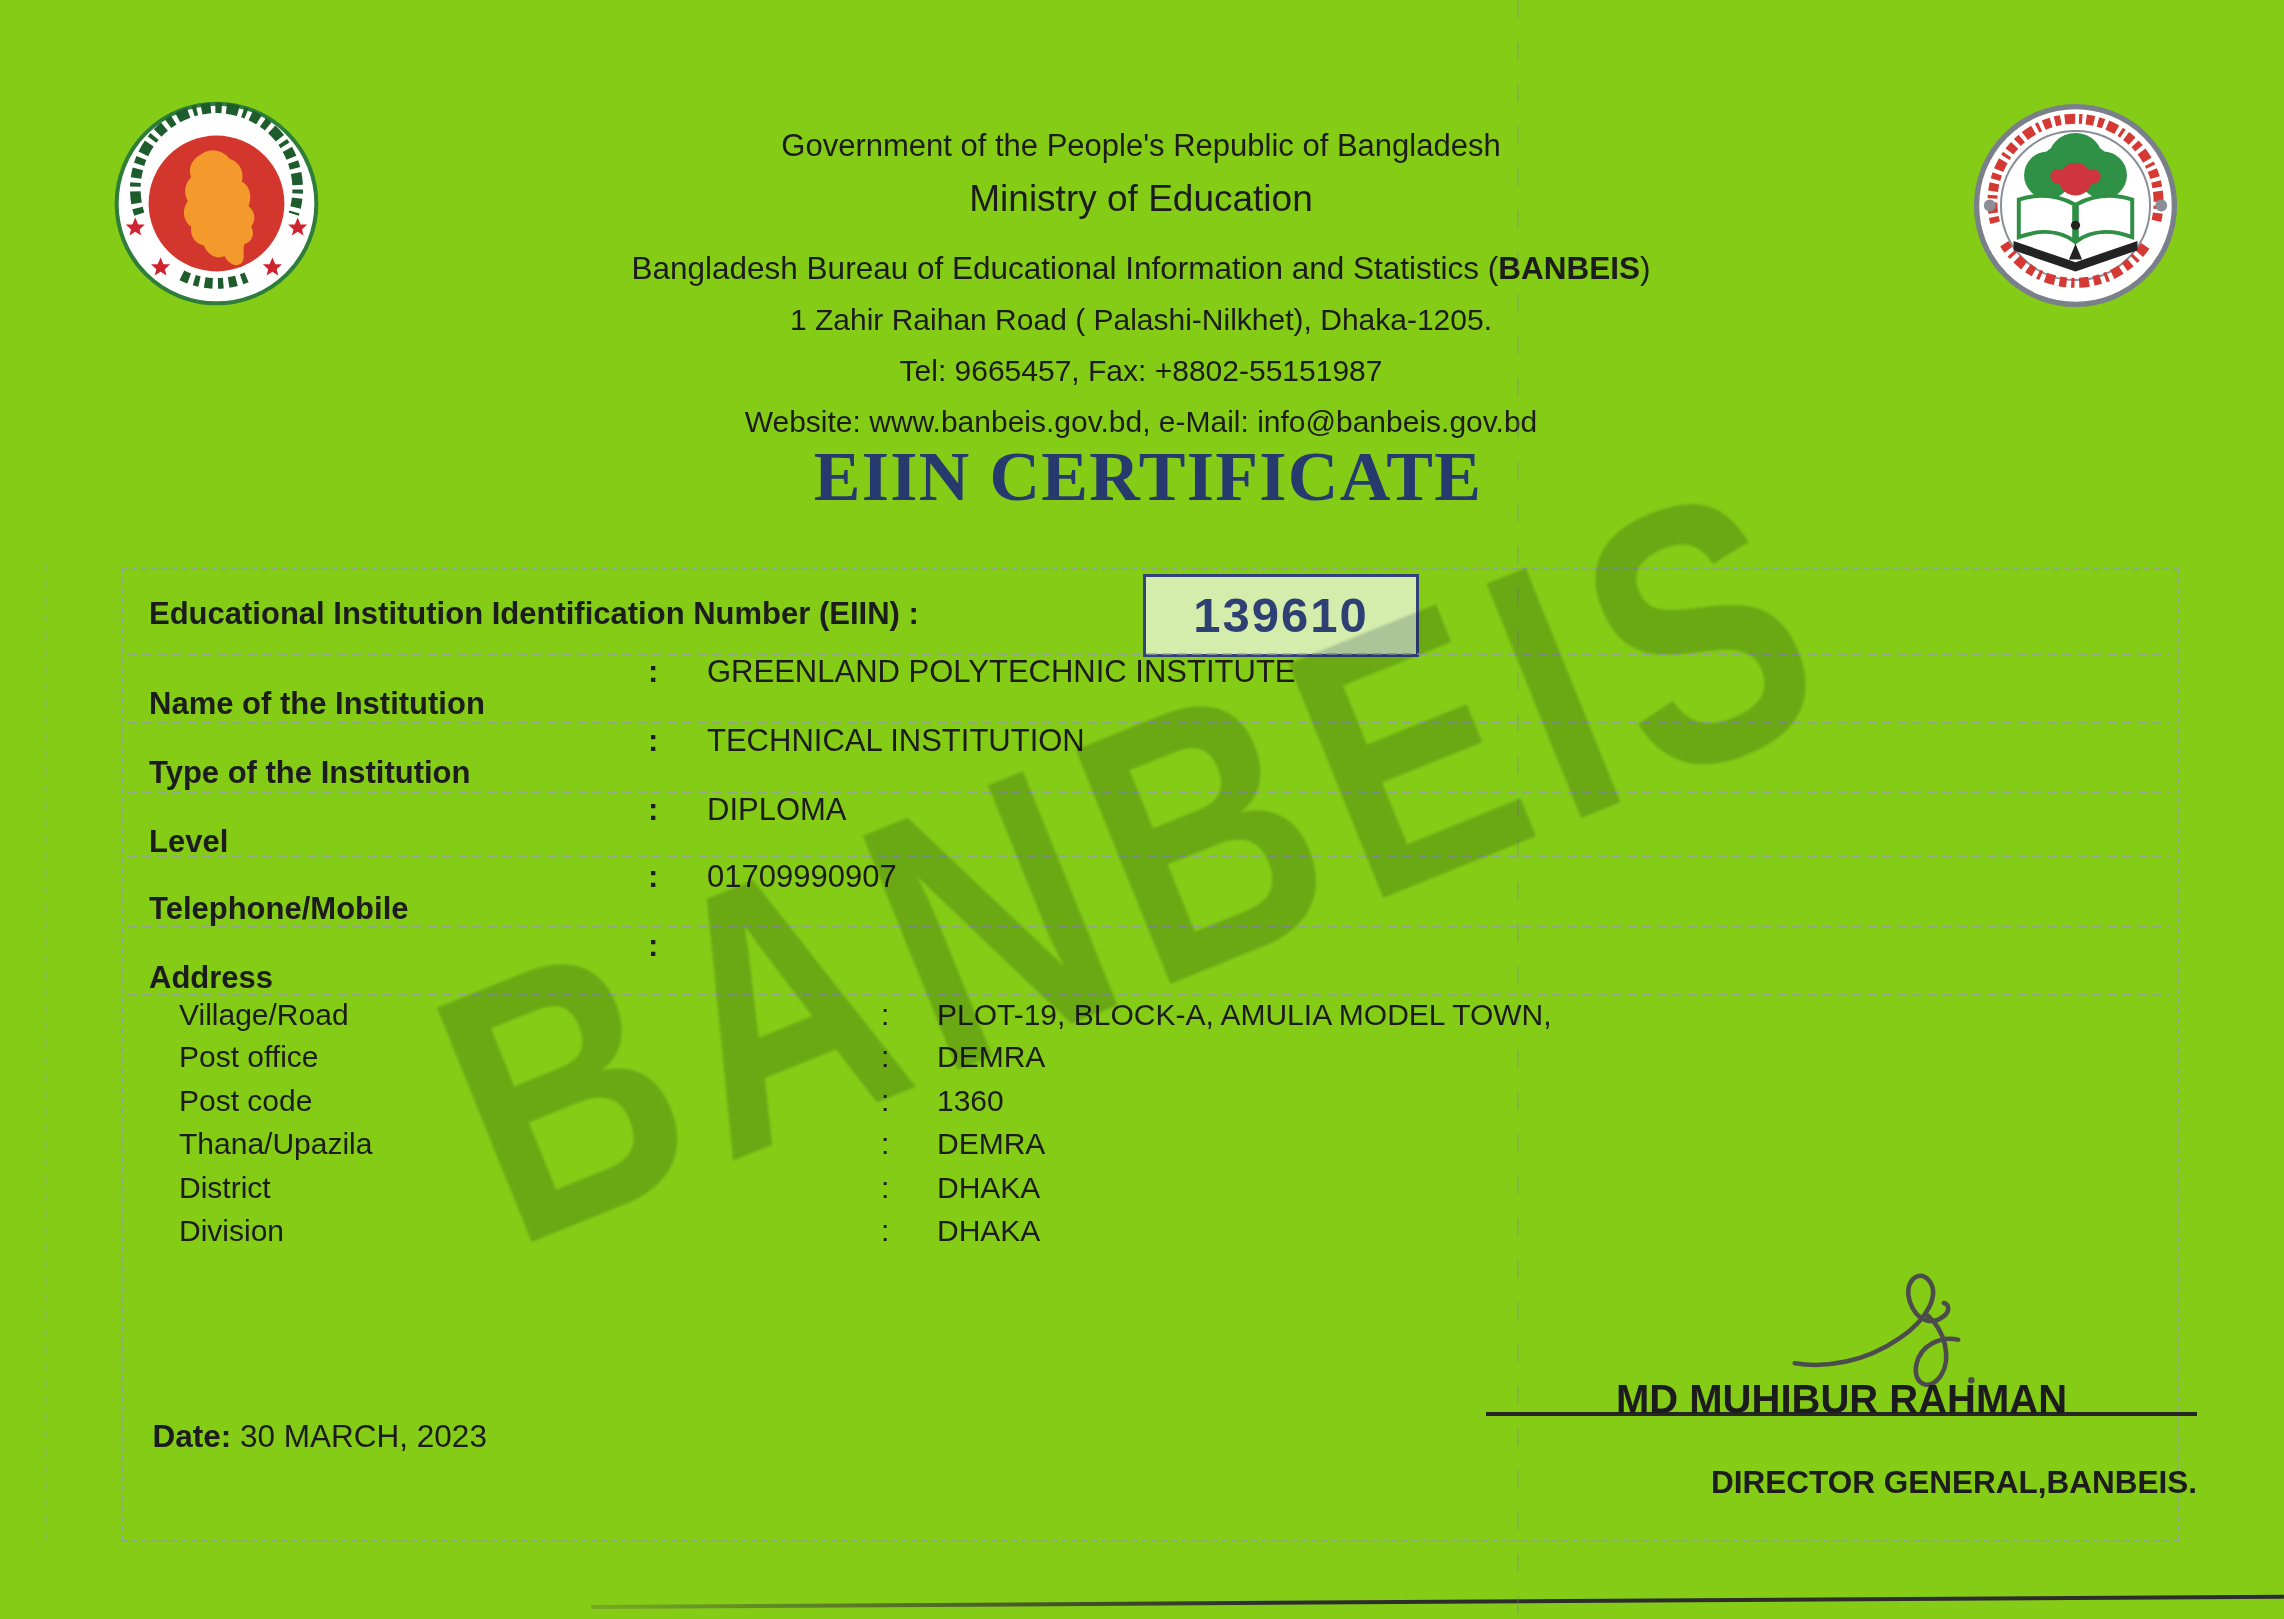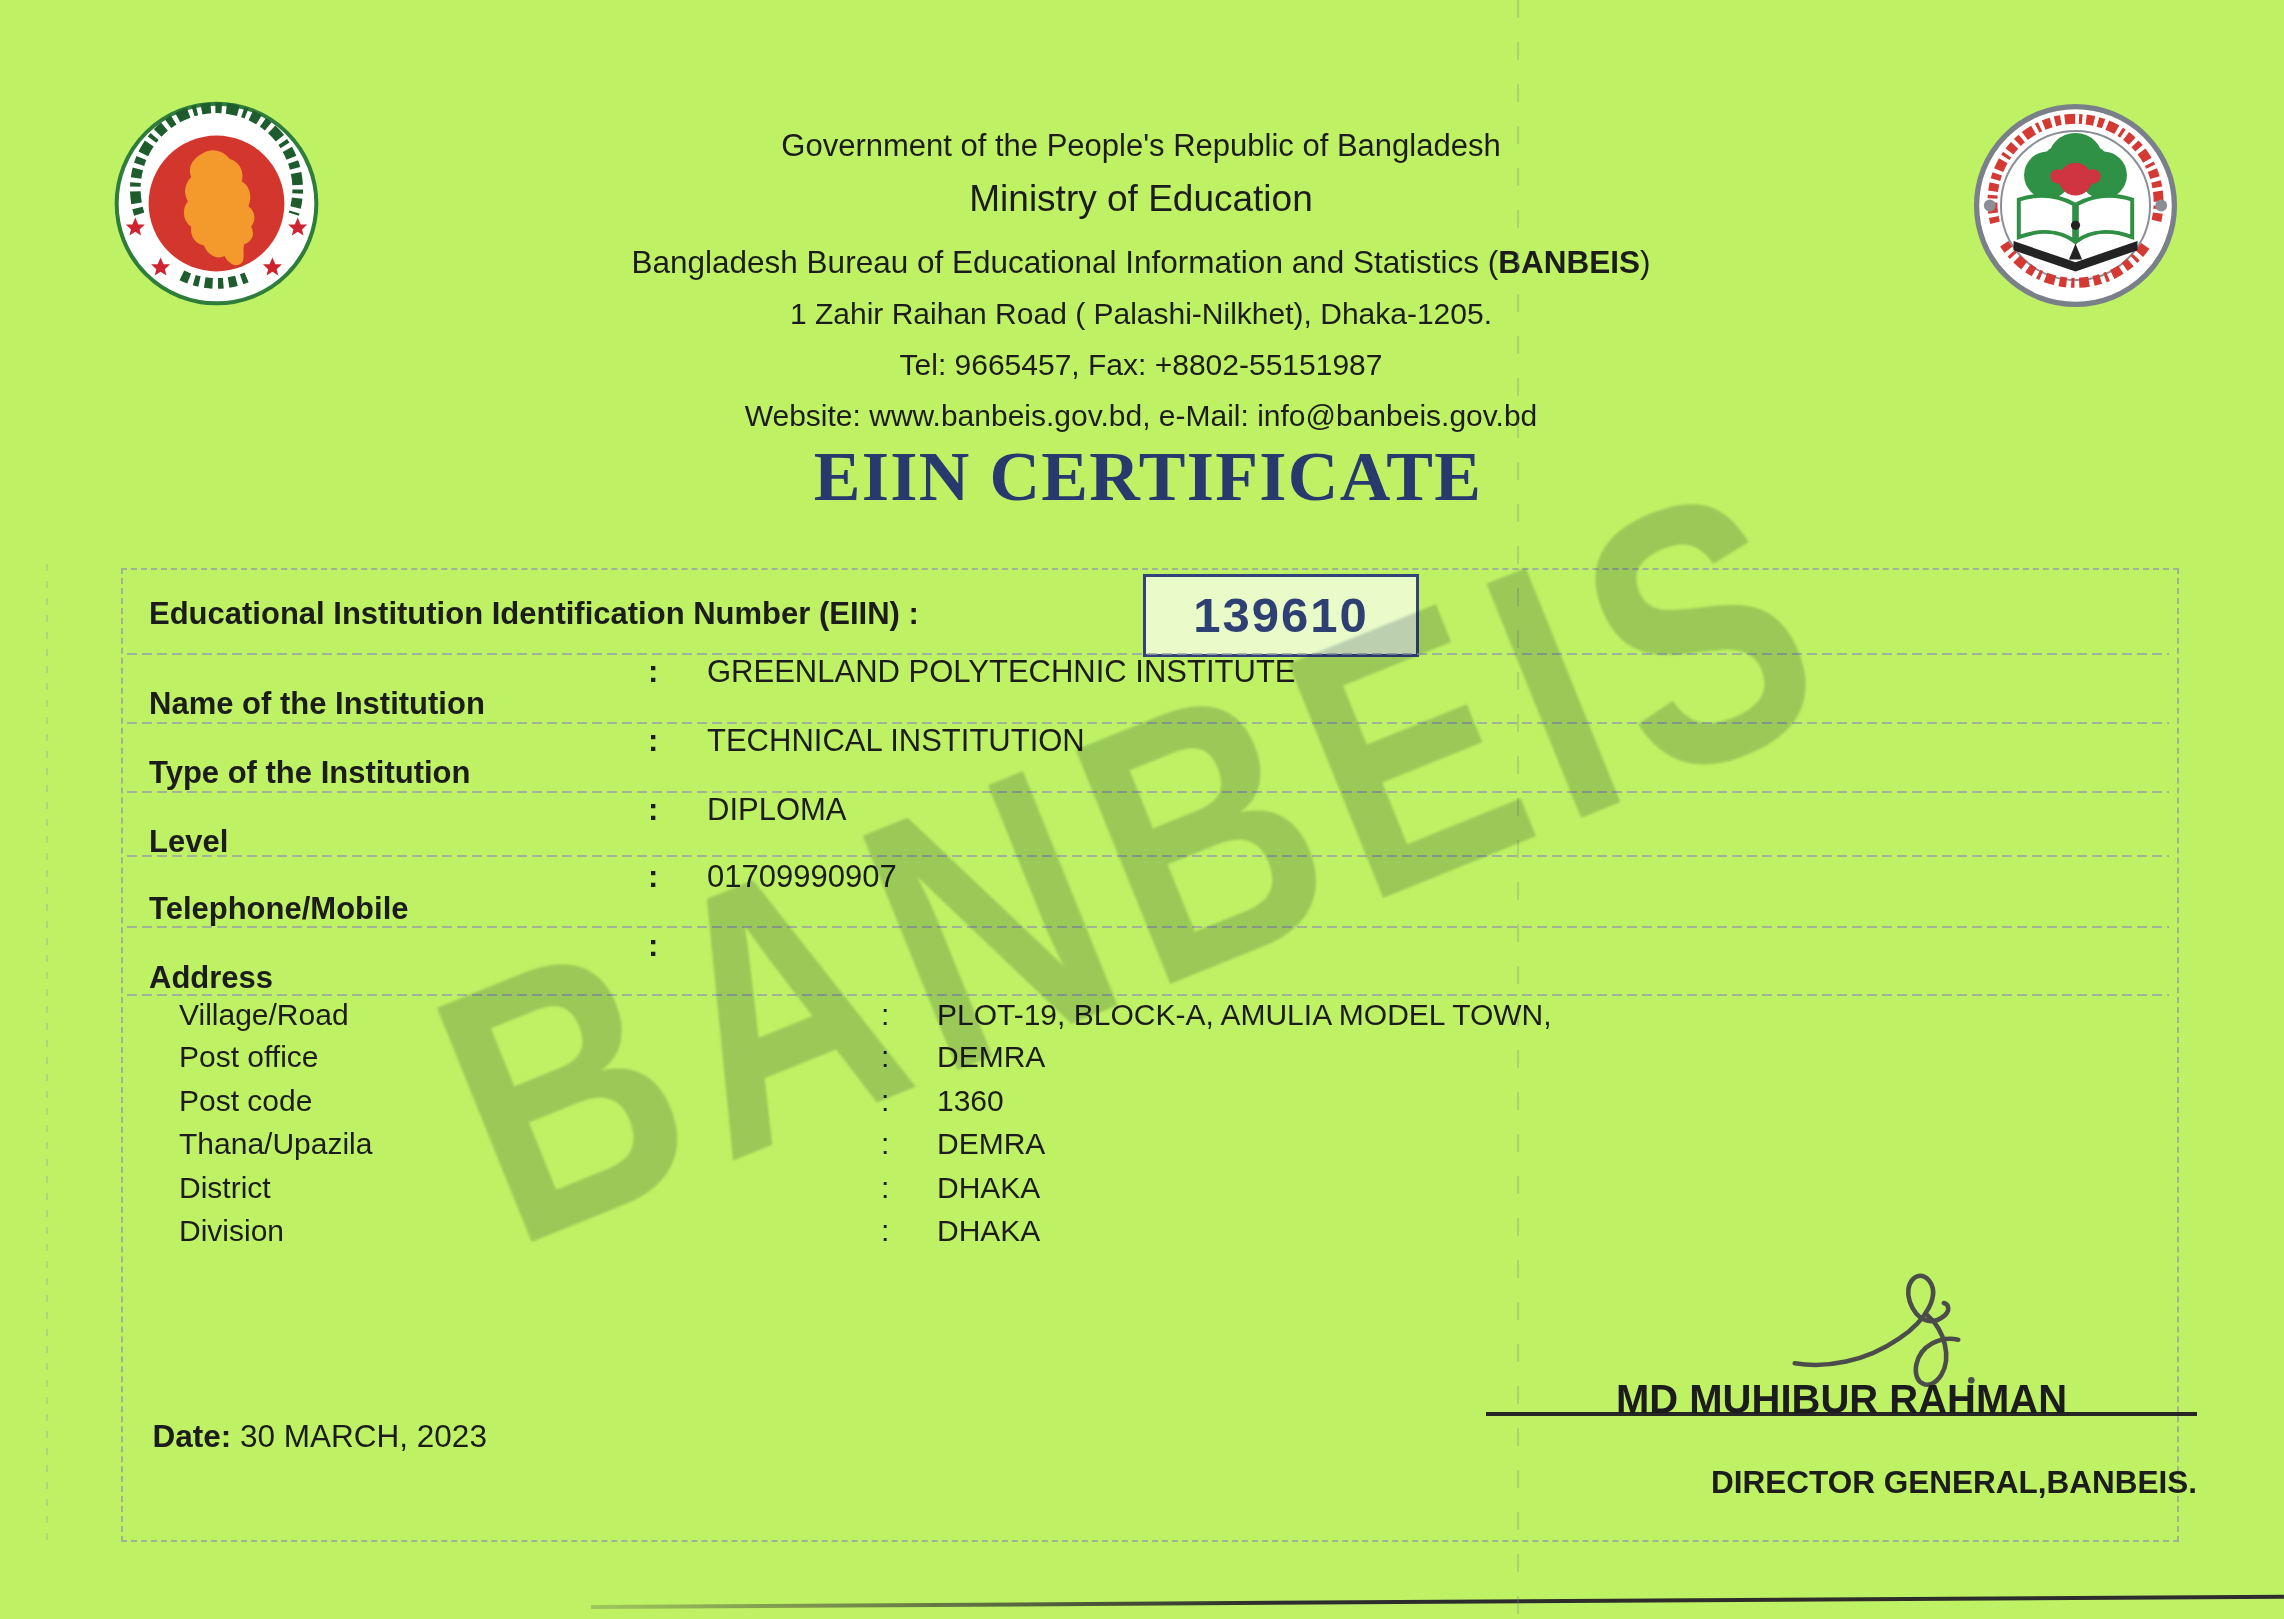--- a/index.html
+++ b/index.html
@@ -1,23 +1,23 @@
 <!DOCTYPE html>
 <html style="font-size:10.5px"><head>
 <meta charset="utf-8">
 <style>
   html,body{margin:0;padding:0;background:#e8e8e8;}
-  .page{position:relative;width:2284px;height:1619px;background:#bef264;overflow:hidden;
+  .page{position:relative;width:2284px;height:1619px;background:#84cc16;overflow:hidden;
         font-family:"Liberation Sans", sans-serif;color:#1c1c1c;}
 
   
   .header{position:absolute;left:367px;top:125px;width:1548px;text-align:center;line-height:1.38;}
   .h-line1{font-size:31px;}
   .h-line2{font-size:37px;margin-top:5px;}
-  .h-line3{font-size:31.5px;margin-top:17px;}
+  .h-line3{font-size:31.5px;margin-top:23px;}
   .h-line3 b{font-weight:bold;}
   .h-line4,.h-line5,.h-line6{font-size:30px;margin-top:9.2px;}
 
   .title{position:absolute;left:367px;top:437px;width:1562px;text-align:center;
          font-family:"Liberation Serif", serif;font-weight:bold;font-size:70px;
          color:#273a6e;letter-spacing:1.3px;}
 
   
   .watermark{position:absolute;left:184px;top:650px;width:1903px;text-align:center;
              font-size:367px;font-weight:bold;letter-spacing:22px;color:rgba(168,176,198,0.55);

